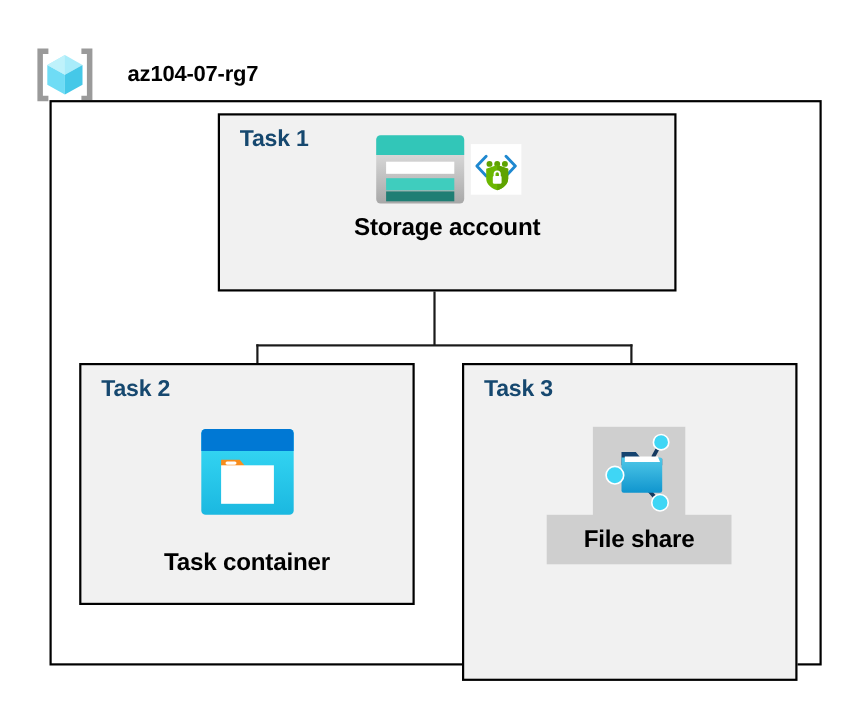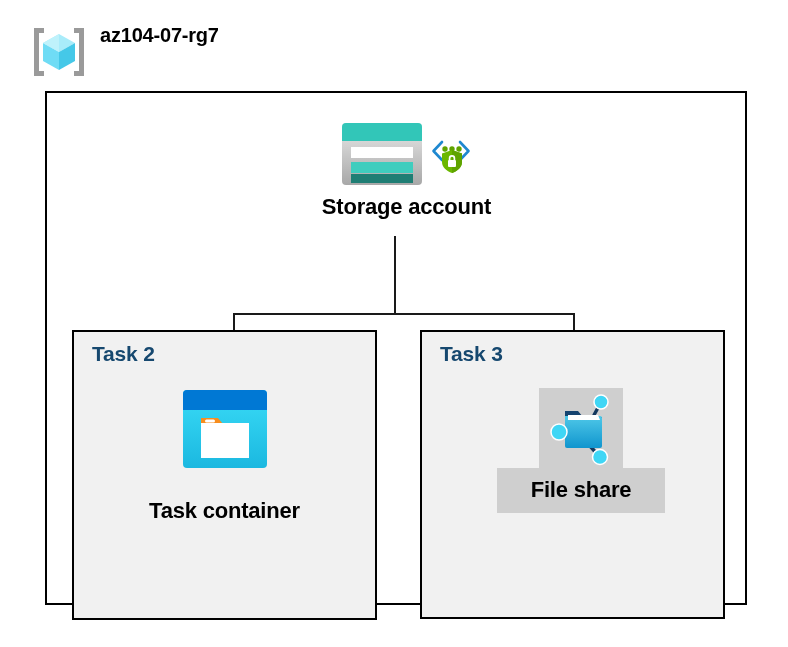--- a/index.html
+++ b/index.html
@@ -18,24 +18,24 @@
     width: 788px;
     height: 647px;
     background: #ffffff;
     overflow: hidden;
   }
 
   
   .rg-header {
     position: absolute;
     left: 30px;
-    top: 24px;
-    display: flex;
-    align-items: flex-start;
-    gap: 12px;
+    top: 40px;
+    display: flex;
+    align-items: center;
+    gap: 28px;
   }
   .rg-icon {
     width: 58px;
     height: 56px;
     display: block;
   }
   .rg-title {
     font-size: 20px;
     font-weight: bold;
     color: #000000;
@@ -56,21 +56,21 @@
   }
 
   
   .task-box {
     position: absolute;
     border: 2px solid #000000;
     background: #f1f1f1;
     box-sizing: border-box;
   }
   #task-1 { left: 198px; top: 103px; width: 417px; height: 162px; }
-  #task-2 { left: 72px;  top: 330px; width: 305px; height: 290px; }
+  #task-2 { left: 72px;  top: 330px; width: 305px; height: 220px; }
   #task-3 { left: 420px; top: 330px; width: 305px; height: 289px; }
 
   .task-label {
     position: absolute;
     left: 18px;
     top: 10px;
     font-size: 21px;
     font-weight: bold;
     color: #16486F;
     letter-spacing: -0.2px;
@@ -182,20 +182,23 @@
     <span class="rg-title">az104-07-rg7</span>
   </div>
 
   <div class="rg-box"></div>
 
   <div class="conn conn-v" id="conn-stem"></div>
   <div class="conn conn-h" id="conn-bus"></div>
   <div class="conn conn-v" id="conn-drop-2"></div>
   <div class="conn conn-v" id="conn-drop-3"></div>
 
+  <div class="task-box" id="task-1">
+    <span class="task-label">Task 1</span>
+  </div>
 
   <div class="node" id="node-storage">
     <div class="icon-row">
 
       <span>
         <svg width="84" height="66" viewBox="0 0 84 66" xmlns="http://www.w3.org/2000/svg">
           <defs>
             <linearGradient id="sa-body" x1="0" y1="0" x2="0" y2="1">
               <stop offset="0%" stop-color="#E9E9E9"></stop>
               <stop offset="100%" stop-color="#A8A8A8"></stop>

